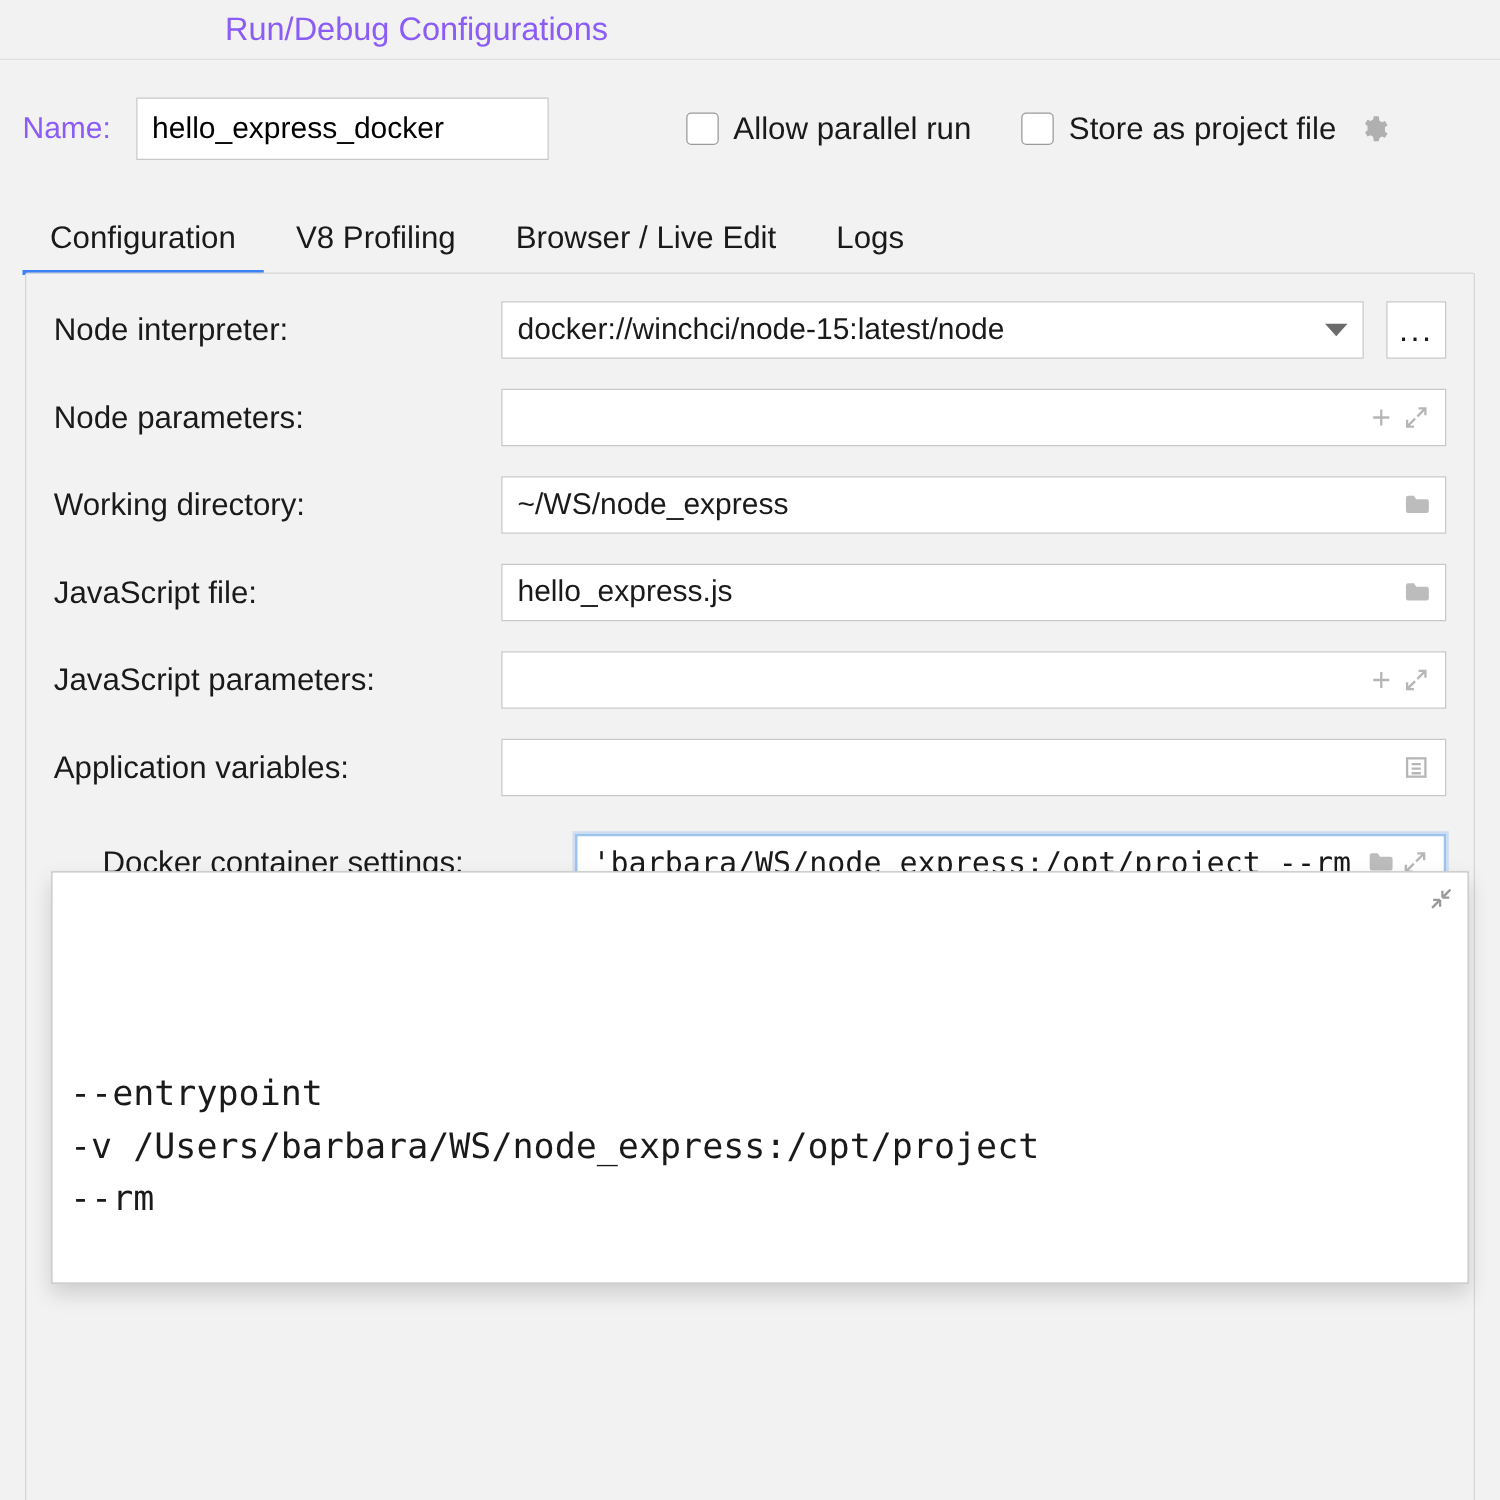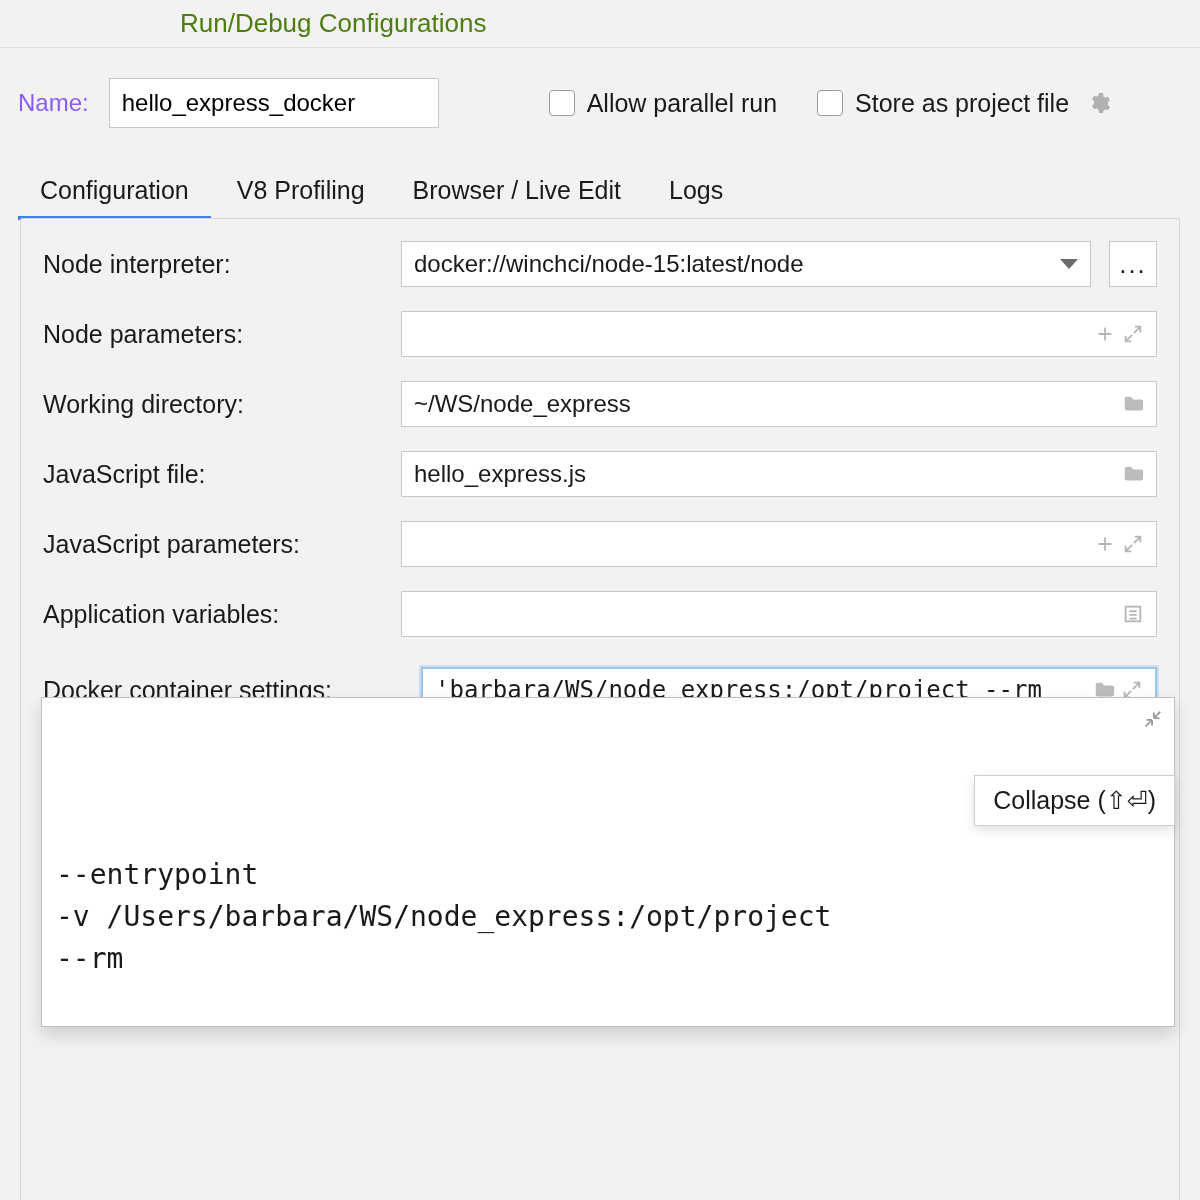--- a/index.html
+++ b/index.html
@@ -5,21 +5,21 @@
   * { box-sizing: border-box; margin: 0; padding: 0; }
   html, body { width: 1200px; height: 1200px; overflow: hidden; }
   body {
     background: #f2f2f2;
     font-family: -apple-system, "Helvetica Neue", Arial, sans-serif;
     font-size: 24px;
     color: #1a1a1a;
   }
   .dialog-title {
     font-size: 26px;
-    color: #4d7c0f;
+    color: #8b5cf6;
     padding: 8px 0 8px 180px;
     border-bottom: 1px solid #e0e0e0;
   }
   .top-row {
     display: flex;
     align-items: center;
     padding: 30px 18px 30px 18px;
     gap: 20px;
   }
   .name-label { font-size: 24px; color:#8b5cf6; }
@@ -223,21 +223,21 @@
         <span class="value"></span>
         <span class="icon">
           <svg viewBox="0 0 24 24" stroke="currentColor" stroke-width="2" fill="none">
               <rect x="4" y="4" width="16" height="16"></rect>
               <path d="M8 9h8M8 13h8M8 17h8"></path>
             </svg>
         </span>
       </div>
     </div>
 
-    <div class="row docker-row" style="margin-top:30px;">
+    <div class="row docker-row" style="margin-top:30px;margin-left:39px;">
       <div class="row-label" style="width:360px;">Docker container settings:</div>
       <div class="field">
         <span class="value">'barbara/WS/node_express:/opt/project --rm</span>
         <span class="icon folder-icon">
           <svg viewBox="0 0 24 24" fill="currentColor">
               <path d="M3 6a2 2 0 012-2h5l2 3h9a2 2 0 012 2v8a2 2 0 01-2 2H5a2 2 0 01-2-2V6z"></path>
             </svg>
         </span>
         <span class="icon">
           <svg viewBox="0 0 24 24" stroke="currentColor" stroke-width="2" fill="none">
@@ -251,18 +251,15 @@
       <span class="icon collapse-icon">
         <svg viewBox="0 0 24 24" stroke="currentColor" stroke-width="2" fill="none">
             <path d="M20 4l-7 7M4 20l7-7M13 11V5M13 11h6M11 13v6M11 13H5"></path>
           </svg>
       </span>
       <div>--entrypoint
 -v /Users/barbara/WS/node_express:/opt/project
 --rm</div>
     </div>
 
-    <div class="collapse-tip">
-      <span>Collapse (⇧⏎)</span>
-    </div>
 
   </div>
 </div>
 
 </body></html>

